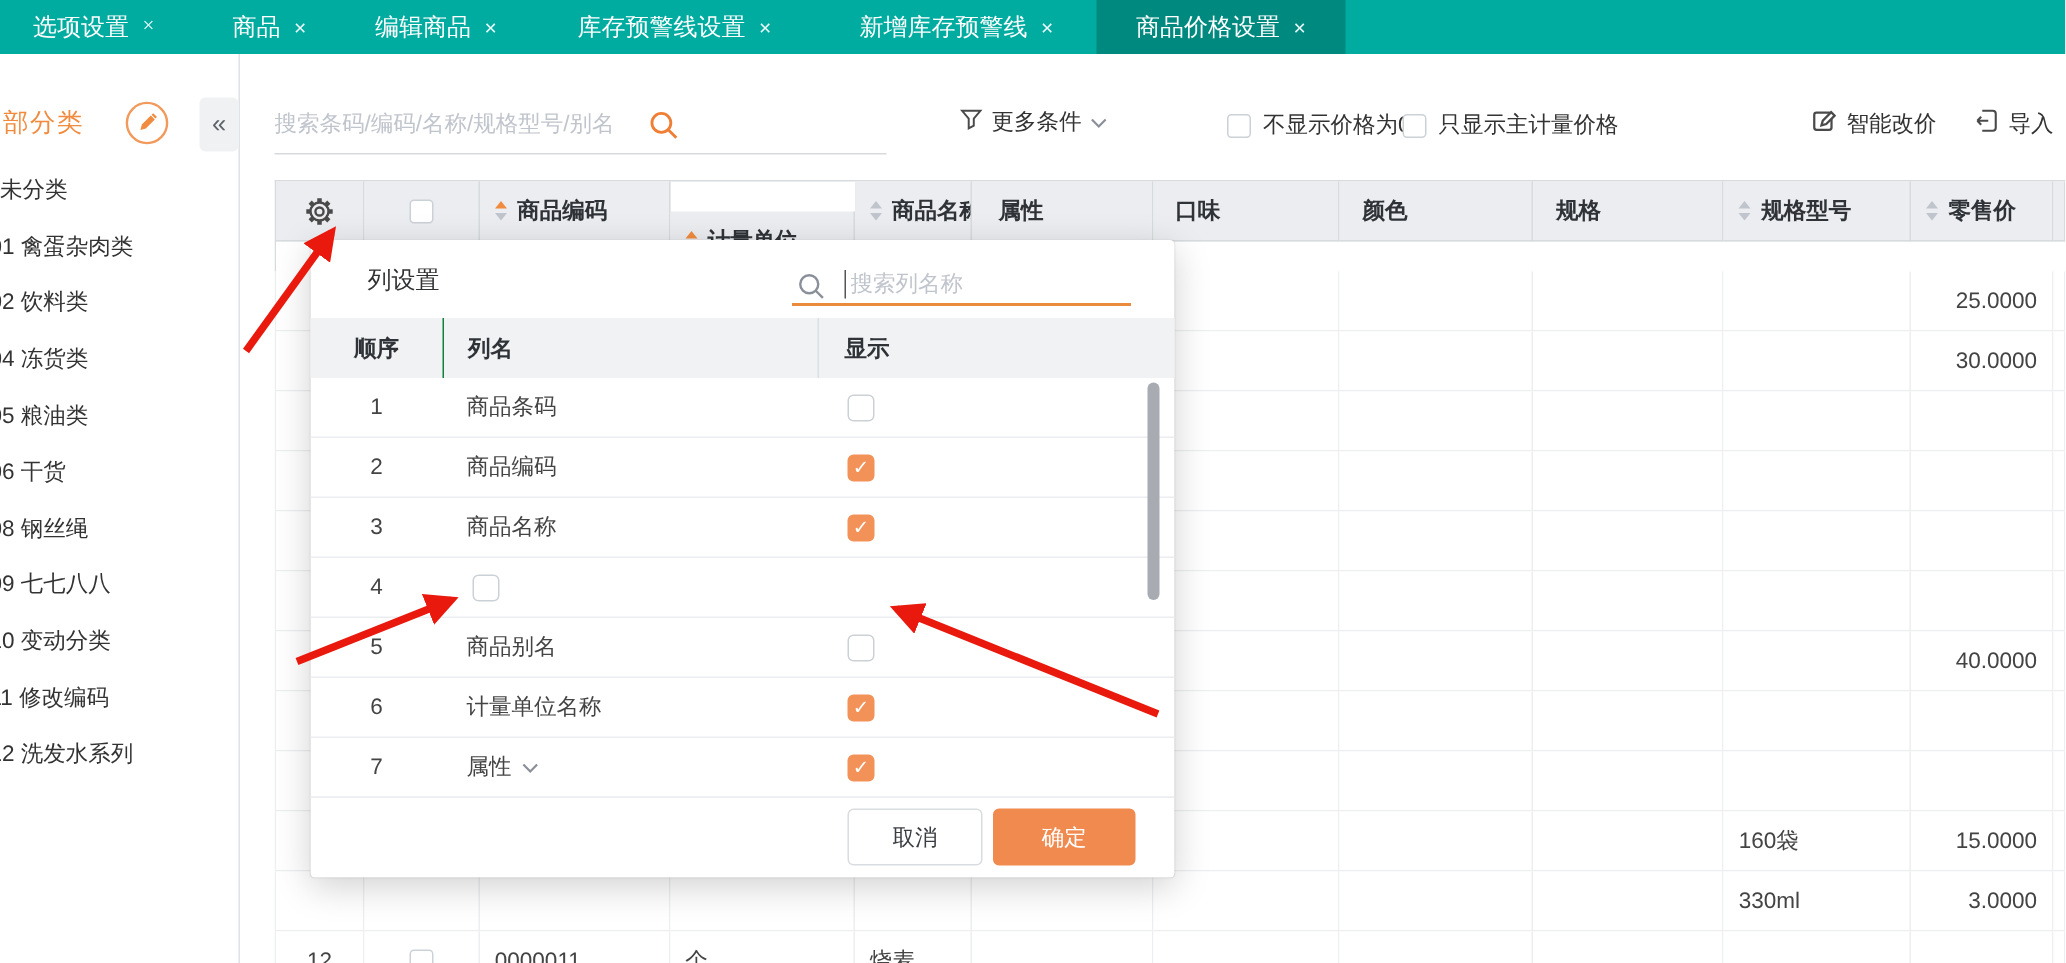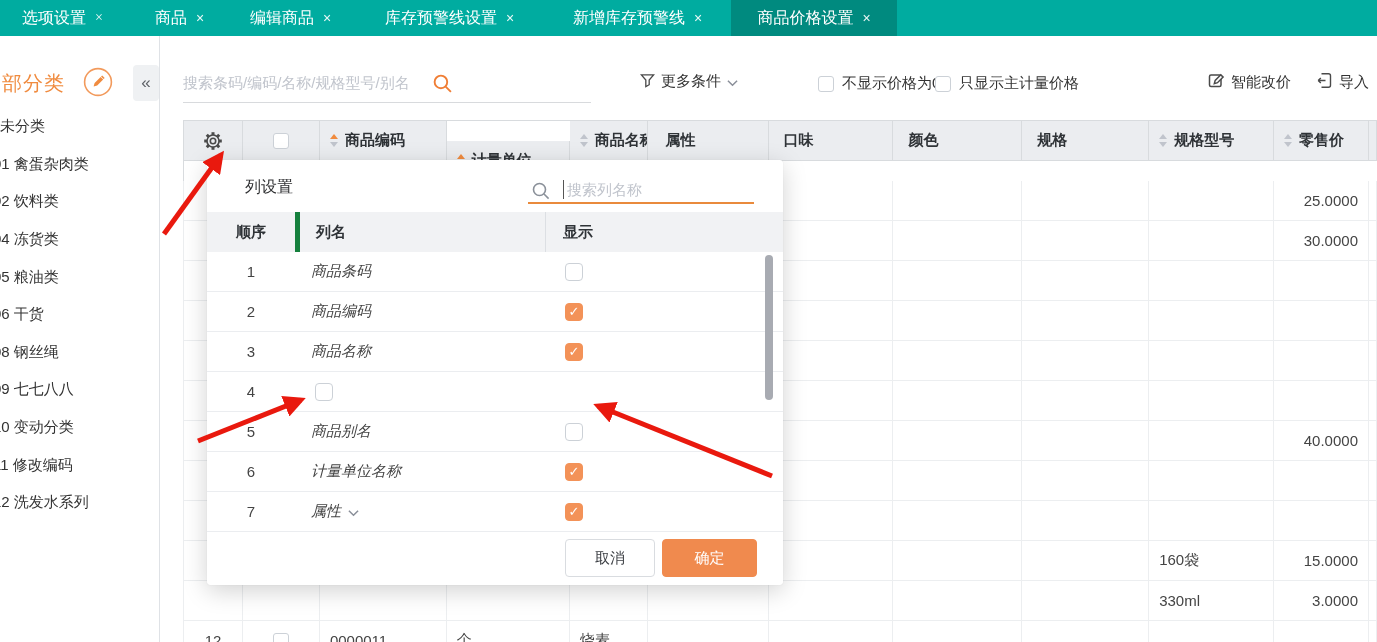--- a/index.html
+++ b/index.html
@@ -13,21 +13,21 @@
   #page{position:relative;width:1377px;height:642px;overflow:hidden;background:#fff;}
 
   
   #tabbar{position:absolute;left:0;top:0;width:1377px;height:36px;background:var(--teal);z-index:5;}
   .tab{position:absolute;top:0;height:36px;display:flex;align-items:center;color:#fff;font-size:16px;cursor:default;white-space:nowrap;}
   .tab.active{background:var(--teal-dark);justify-content:center;}
   .tab-x{margin-left:9px;font-size:14px;opacity:.92;}
 
   
   #sidebar{position:absolute;left:0;top:36px;width:160px;height:606px;background:#fff;border-right:1px solid #dfe2e6;overflow:hidden;}
-  #side-title{position:absolute;left:2px;top:34px;font-size:20px;font-weight:500;color:#f08b3f;letter-spacing:1px;}
+  #side-title{position:absolute;left:2px;top:34px;font-size:17px;font-weight:500;color:#f08b3f;letter-spacing:1px;}
   #side-edit{position:absolute;left:83px;top:31px;width:30px;height:30px;}
   #side-collapse{position:absolute;left:133px;top:29px;width:26px;height:36px;background:#eff1f3;border-radius:4px;color:#5f6368;font-size:17px;display:flex;align-items:center;justify-content:center;}
   #cat-list{position:absolute;left:0;top:72px;width:160px;}
   .side-item{height:37.6px;display:flex;align-items:center;font-size:15px;color:#333;white-space:nowrap;}
   .side-item.clip{margin-left:-7px;}
 
   
   .abs{position:absolute;}
   #search-ph{left:183px;top:66px;width:248px;height:32px;border:none;outline:none;font-size:15px;color:var(--txt);background:transparent;}
   #search-ph::placeholder{color:var(--ph);}
@@ -63,26 +63,26 @@
   #modal{position:absolute;left:207px;top:160px;width:576px;height:425px;background:#fff;border-radius:3px;box-shadow:0 6px 24px rgba(0,0,0,.18),0 0 1px rgba(0,0,0,.15);z-index:20;}
   #m-title{position:absolute;left:38px;top:17px;font-size:16px;color:#303133;}
   #m-mag{position:absolute;left:324px;top:21px;}
   #m-caret{position:absolute;left:356px;top:20px;width:1px;height:19px;background:#555;}
   #m-search{position:absolute;left:360px;top:15px;width:186px;height:28px;border:none;outline:none;font-size:15px;color:var(--txt);background:transparent;}
   #m-search::placeholder{color:var(--ph);}
   #m-underline{position:absolute;left:321px;top:42px;width:226px;height:2px;background:#e98a3c;}
   #m-head{position:absolute;left:0;top:52px;width:576px;height:40px;background:#f1f2f4;display:flex;font-size:15px;font-weight:bold;color:#2f3337;}
   .mh{height:40px;display:flex;align-items:center;}
   .mh1{width:88px;justify-content:center;}
-  .mh2{width:250px;padding-left:16px;border-left:5px solid #15803d;}
+  .mh2{width:250px;padding-left:16px;border-left:1px solid #15803d;}
   .mh3{width:238px;padding-left:17px;border-left:1px solid #dcdfe3;}
   #m-rows{position:absolute;left:0;top:92px;width:576px;}
   .mrow{height:40px;display:flex;align-items:center;border-bottom:1px solid #ebedf0;font-size:15px;color:var(--txt2);}
   .m-order{width:88px;text-align:center;}
-  .m-name{width:250px;padding-left:16px;display:flex;align-items:center;gap:7px;font-style:italic;}
+  .m-name{width:250px;padding-left:16px;display:flex;align-items:center;gap:7px;}
   .m-show{width:238px;padding-left:20px;display:flex;align-items:center;}
   #m-scroll{position:absolute;left:558px;top:95px;width:8px;height:145px;border-radius:4px;background:#a8abb2;}
   #m-footline{position:absolute;left:0;top:371px;width:576px;height:1px;background:#ebedf0;}
   .m-btn{position:absolute;top:379px;height:38px;border-radius:4px;font-size:15px;display:flex;align-items:center;justify-content:center;cursor:default;}
   #m-cancel{left:358px;width:90px;background:#fff;border:1px solid #d9dce0;color:#3a3d42;}
   #m-ok{left:455px;width:95px;background:#f08a4e;border:1px solid #f08a4e;color:#fff;}
 
   
   #arrows{position:absolute;left:0;top:0;z-index:40;pointer-events:none;}
 </style>

